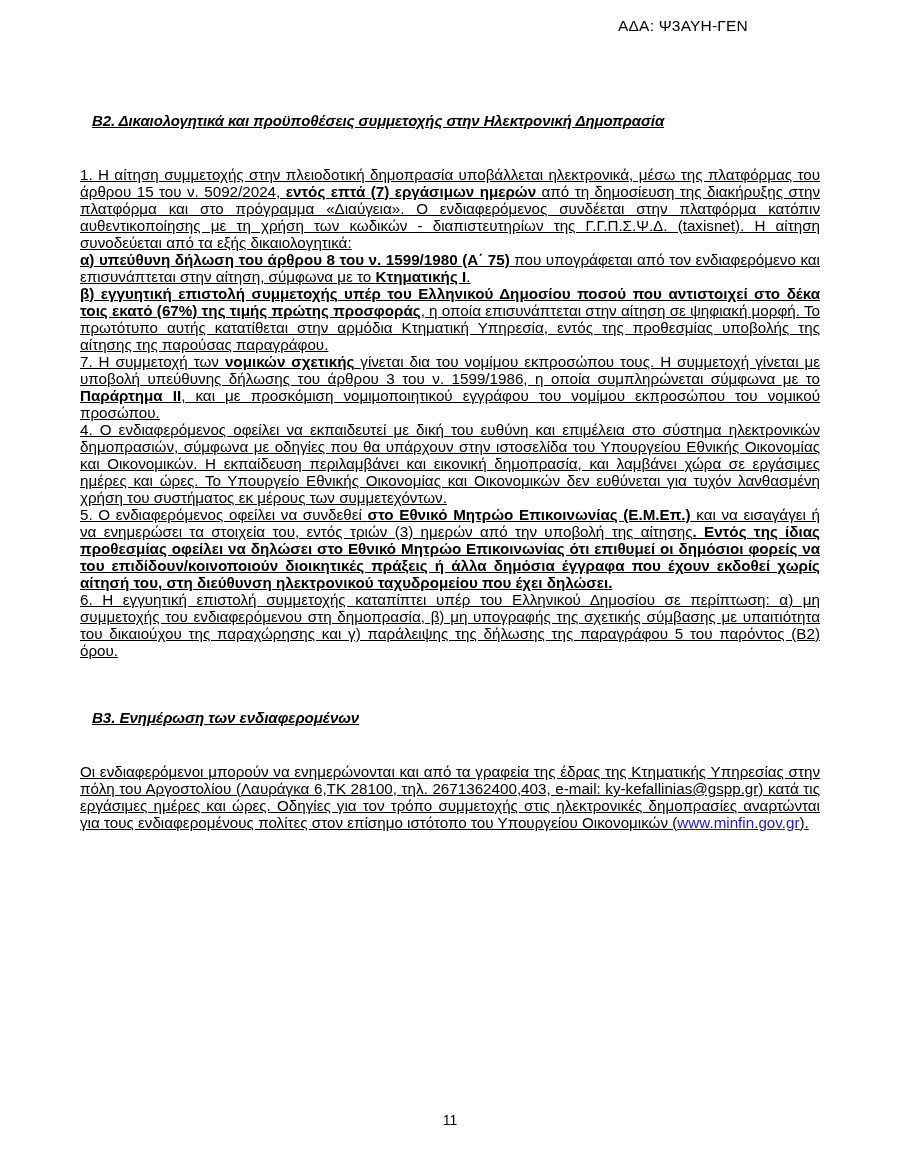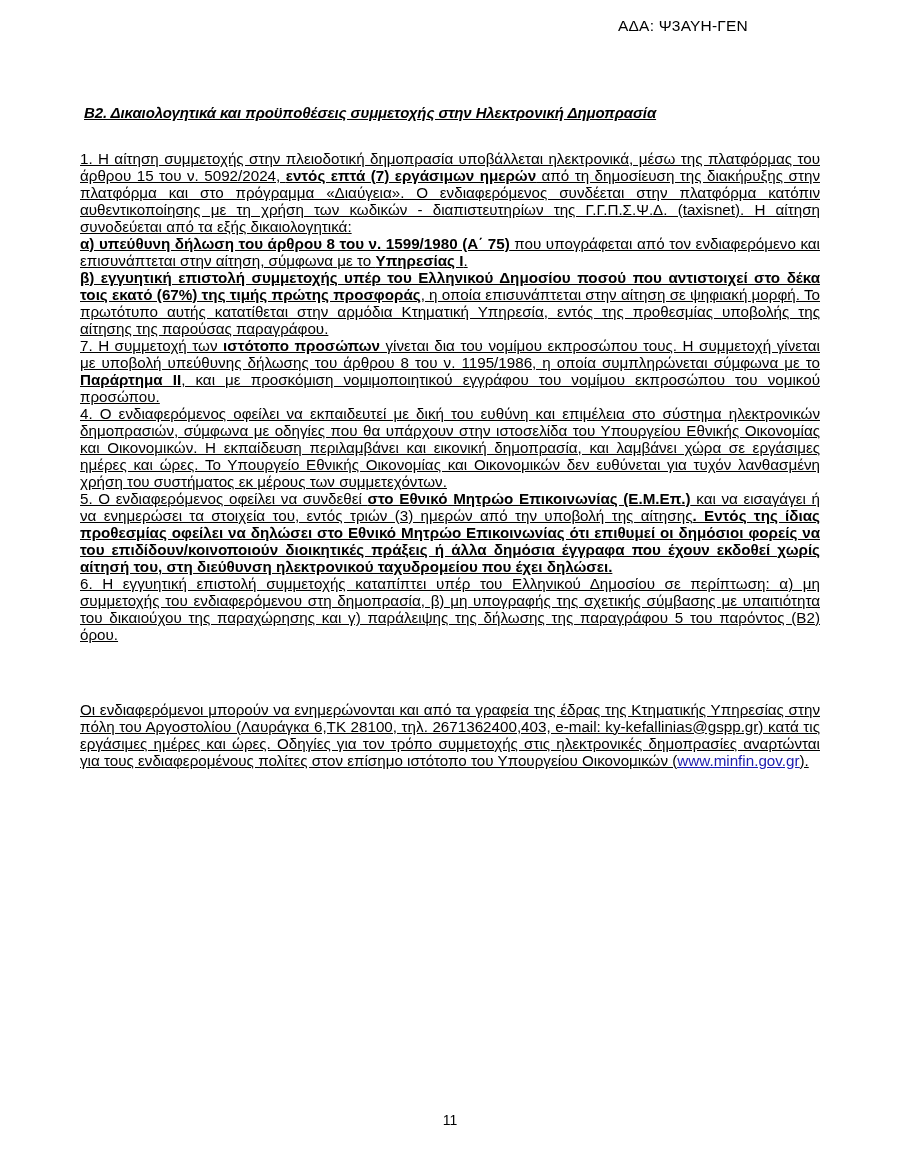--- a/index.html
+++ b/index.html
@@ -32,21 +32,21 @@
     position: absolute;
     left: 80px;
     top: 98px;
     width: 740px;
   }
   h2.section-heading {
     font-size: 15px;
     font-weight: bold;
     font-style: italic;
     text-decoration: underline;
-    margin: 4px;
+    margin: 12px;
     padding: 0;
     line-height: 1.45;
     letter-spacing: -0.1px;
   }
   .section-heading.b3 {
     font-size: 15.2px;
   }
   p.body-par {
     font-size: 15.2px;
     line-height: 17px;
@@ -83,35 +83,36 @@
   <div class="ada-header">ΑΔΑ: Ψ3ΑΥΗ-ΓΕΝ</div>
 
   <div class="content">
 
     <h2 class="section-heading">Β2. Δικαιολογητικά  και προϋποθέσεις συμμετοχής στην Ηλεκτρονική Δημοπρασία</h2>
 
     <div class="gap-after-heading"></div>
 
     <p class="body-par"><span>1. Η αίτηση συμμετοχής στην πλειοδοτική δημοπρασία υποβάλλεται ηλεκτρονικά, μέσω της πλατφόρμας του άρθρου 15 του ν. 5092/2024, </span><b>εντός επτά (7) εργάσιμων ημερών</b><span> από τη δημοσίευση της διακήρυξης στην πλατφόρμα και στο πρόγραμμα «Διαύγεια». Ο ενδιαφερόμενος συνδέεται στην πλατφόρμα κατόπιν αυθεντικοποίησης με τη χρήση των κωδικών - διαπιστευτηρίων της Γ.Γ.Π.Σ.Ψ.Δ.  (taxisnet). Η αίτηση συνοδεύεται από τα εξής δικαιολογητικά:</span></p>
 
-    <p class="body-par"><b>α) υπεύθυνη δήλωση του άρθρου 8 του ν. 1599/1980 (Α΄ 75)</b><span> που υπογράφεται από τον ενδιαφερόμενο και επισυνάπτεται στην αίτηση, σύμφωνα με το </span><b>Υπηρεσίας Ι</b><span>.</span></p>
+    <p class="body-par"><b>α) υπεύθυνη δήλωση του άρθρου 8 του ν. 1599/1980 (Α΄ 75)</b><span> που υπογράφεται από τον ενδιαφερόμενο και επισυνάπτεται στην αίτηση, σύμφωνα με το </span><b>Κτηματικής Ι</b><span>.</span></p>
 
     <p class="body-par"><b>β) εγγυητική επιστολή συμμετοχής υπέρ του Ελληνικού Δημοσίου ποσού που αντιστοιχεί στο δέκα τοις εκατό (67%) της τιμής πρώτης προσφοράς</b><span>, η οποία επισυνάπτεται στην αίτηση σε ψηφιακή μορφή. Το πρωτότυπο αυτής κατατίθεται στην αρμόδια Κτηματική Υπηρεσία, εντός της προθεσμίας υποβολής της αίτησης της παρούσας παραγράφου.</span></p>
 
-    <p class="body-par"><span>7. Η συμμετοχή των </span><b>ιστότοπο προσώπων</b><span> γίνεται δια του νομίμου εκπροσώπου τους. Η συμμετοχή γίνεται με υποβολή υπεύθυνης δήλωσης του άρθρου 8 του ν. 1195/1986, η οποία συμπληρώνεται σύμφωνα με το </span><b>Παράρτημα ΙΙ</b><span>, και με προσκόμιση νομιμοποιητικού εγγράφου του νομίμου εκπροσώπου του νομικού προσώπου.</span></p>
+    <p class="body-par"><span>7. Η συμμετοχή των </span><b>νομικών σχετικής</b><span> γίνεται δια του νομίμου εκπροσώπου τους. Η συμμετοχή γίνεται με υποβολή υπεύθυνης δήλωσης του άρθρου 3 του ν. 1599/1986, η οποία συμπληρώνεται σύμφωνα με το </span><b>Παράρτημα ΙΙ</b><span>, και με προσκόμιση νομιμοποιητικού εγγράφου του νομίμου εκπροσώπου του νομικού προσώπου.</span></p>
 
 
     <p class="body-par">4. Ο ενδιαφερόμενος οφείλει να εκπαιδευτεί με δική του ευθύνη και επιμέλεια στο σύστημα ηλεκτρονικών δημοπρασιών, σύμφωνα με οδηγίες που θα υπάρχουν στην ιστοσελίδα του Υπουργείου Εθνικής Οικονομίας και Οικονομικών. Η εκπαίδευση περιλαμβάνει και εικονική δημοπρασία, και λαμβάνει χώρα σε εργάσιμες ημέρες και ώρες. Το Υπουργείο Εθνικής Οικονομίας και Οικονομικών δεν ευθύνεται για τυχόν λανθασμένη χρήση του συστήματος εκ μέρους των συμμετεχόντων.</p>
 
     <p class="body-par"><span>5. Ο ενδιαφερόμενος οφείλει να συνδεθεί </span><b>στο Εθνικό Μητρώο Επικοινωνίας (Ε.Μ.Επ.)</b><span> και να εισαγάγει ή να ενημερώσει τα στοιχεία του, εντός τριών (3) ημερών από την υποβολή της αίτησης</span><b>. Εντός της ίδιας προθεσμίας οφείλει να δηλώσει στο Εθνικό Μητρώο Επικοινωνίας ότι επιθυμεί οι δημόσιοι φορείς να του επιδίδουν/κοινοποιούν διοικητικές πράξεις ή άλλα δημόσια έγγραφα που έχουν εκδοθεί χωρίς αίτησή του, στη διεύθυνση ηλεκτρονικού ταχυδρομείου που έχει δηλώσει.</b></p>
 
     <p class="body-par">6. Η εγγυητική επιστολή συμμετοχής καταπίπτει υπέρ του Ελληνικού Δημοσίου σε περίπτωση: α) μη συμμετοχής του ενδιαφερόμενου στη δημοπρασία, β) μη υπογραφής της σχετικής σύμβασης με υπαιτιότητα του δικαιούχου της παραχώρησης και γ) παράλειψης της δήλωσης της παραγράφου 5 του παρόντος (Β2) όρου.</p>
 
     <div class="gap-b3-before"></div>
 
+    <h2 class="section-heading b3">Β3. Ενημέρωση των ενδιαφερομένων</h2>
 
     <div class="gap-b3-after"></div>
 
     <p class="body-par"><span>Οι ενδιαφερόμενοι μπορούν να ενημερώνονται και από τα γραφεία της έδρας της Κτηματικής Υπηρεσίας στην πόλη του Αργοστολίου (Λαυράγκα 6,ΤΚ 28100, τηλ. 2671362400,403, e-mail: ky-kefallinias@gspp.gr) κατά τις εργάσιμες ημέρες και ώρες. Οδηγίες για τον τρόπο συμμετοχής στις ηλεκτρονικές δημοπρασίες  αναρτώνται για τους ενδιαφερομένους πολίτες στον επίσημο ιστότοπο του Υπουργείου Οικονομικών (</span><a class="link" href="#" style="color: rgb(26, 26, 176);">www.minfin.gov.gr</a><span>).</span></p>
 
   </div>
 
   <div class="page-number">11</div>
 
 </div>

